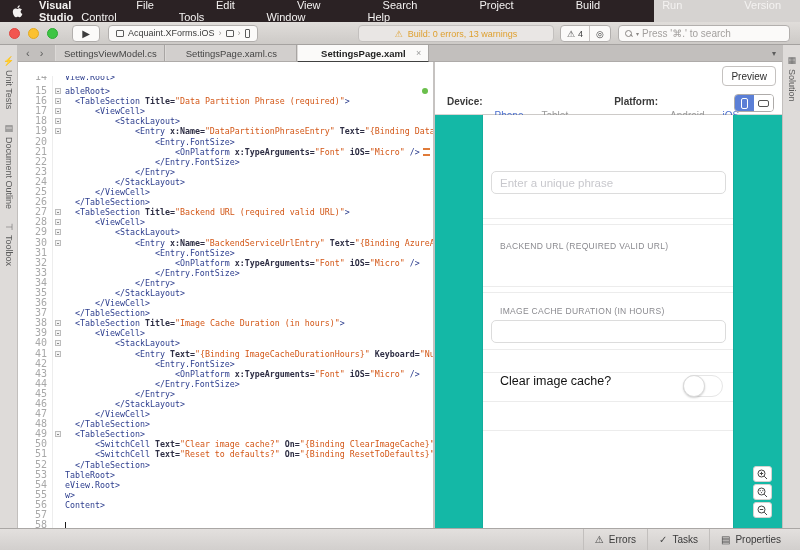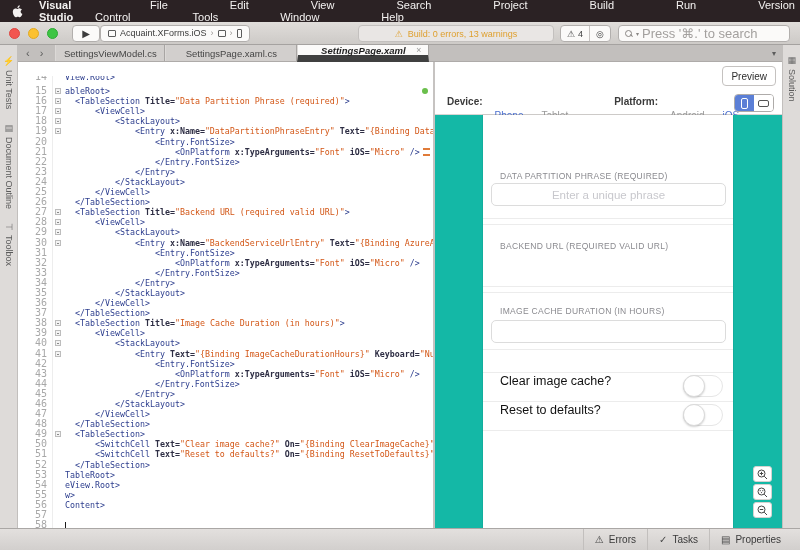--- a/index.html
+++ b/index.html
@@ -1,62 +1,62 @@
 <!DOCTYPE html>
 <html style="--accent: #4a6fd0; --tag: #2d3e8e; --attr: #2e2e44; --value: #d35717; --amber: #dfa02f; --green: #6abf4b; --menubar_bg: #2b2224; --warn_tick: #e07b39;"><head>
 <meta charset="utf-8">
 <style>
   * { margin:0; padding:0; box-sizing:border-box; }
   html,body { width:800px; height:550px; overflow:hidden; font-family:"Liberation Sans", sans-serif; background:#d6d3d1; }
   #app { position:relative; width:800px; height:550px; }
 
   
-  #menubar { position:absolute; left:0; top:0; width:800px; height:22px; background:var(--menubar_bg,#2b2224);
+  #menubar { position:absolute; left:0; top:0; width:654px; height:22px; background:var(--menubar_bg,#2b2224);
     display:flex; align-items:center; color:#f4f2f1; font-size:11px; padding-left:10px; }
   #menubar .apple { margin:0 8px 0 2px; display:flex; align-items:center; }
   #menubar .appname { font-weight:bold; margin:0 8px; }
   #menubar .menu-item { padding:0 7px;margin-left:48px; }
 
   
   #toolbar { position:absolute; left:0; top:22px; width:800px; height:23px;
     background:linear-gradient(#e0ddda,#cdcac7); border-bottom:1px solid #a5a2a0;
     display:flex; align-items:center; }
   .traffic { display:flex; gap:8px; margin-left:9px; }
   .tl { width:11px; height:11px; border-radius:50%; }
   .tl.red{background:#f25650;border:1px solid #dd4742;} .tl.yel{background:#fbc131;border:1px solid #e0a924;} .tl.grn{background:#3ec544;border:1px solid #2fab36;}
   .tbtn { background:#fbfaf9; border:1px solid #b2afad; border-radius:4px; height:17px; display:flex; align-items:center; font-size:9px; color:#3c3c3c; }
   #run-btn { width:28px; justify-content:center; margin-left:14px; font-size:10px; }
-  #proj-sel { padding:0 7px; gap:4px; }
+  #proj-sel { margin-left:8px; padding:0 7px; gap:4px; }
   #proj-sel .crumb { color:#9a9794; font-size:9px; }
   .dev-ico { border:1px solid #5c5c5c; border-radius:1px; }
   .win-ico { width:8px; height:7px; border:1px solid #5c5c5c; border-radius:1px; }
   .phone-ico { width:5px; height:9px; border:1px solid #5c5c5c; border-radius:1px; }
   #build-pill { position:absolute; left:358px; top:3px; width:196px; height:17px; background:#e9e6e4; border:1px solid #c3c0be; border-radius:4px;
     display:flex; align-items:center; justify-content:center; gap:5px; font-size:9px; color:var(--amber,#dfa02f); }
   #build-pill .warn-tri { color:var(--amber,#dfa02f); font-size:9px; }
   #warn-group { position:absolute; left:560px; top:3px; height:17px; background:#fbfaf9; border:1px solid #b2afad; border-radius:4px;
     display:flex; align-items:center; font-size:9px; color:#3e3e3e; }
   #warn-group .cell { padding:0 6px; display:flex; align-items:center; gap:3px; height:100%; }
   #warn-group .cell + .cell { border-left:1px solid #c6c3c1; }
   #search-box { position:absolute; left:618px; top:3px; width:172px; height:17px; background:#fbfaf9; border:1px solid #b2afad; border-radius:4px;
     display:flex; align-items:center; padding:0 6px; gap:3px; }
-  #search-box input { border:none; outline:none; background:transparent; font-size:13px; width:130px; color:#444; font-family:"Liberation Sans",sans-serif; }
+  #search-box input { border:none; outline:none; background:transparent; font-size:10px; width:130px; color:#444; font-family:"Liberation Sans",sans-serif; }
   #search-box input::placeholder { color:#a3a09e; }
   .mag { width:8px; height:8px; position:relative; }
   .mag::before{ content:""; position:absolute; left:0; top:0; width:5px; height:5px; border:1px solid #8a8784; border-radius:50%; }
   .mag::after{ content:""; position:absolute; left:5px; top:5px; width:3px; height:1px; background:#8a8784; transform:rotate(45deg); }
   .caret-down { font-size:6px; color:#8a8784; }
 
   
   #tabbar { position:absolute; left:18px; top:45px; width:764px; height:17px; background:#c2bfbd; border-bottom:1px solid #aeaba9; display:flex; align-items:stretch; }
   #tab-nav { display:flex; align-items:center; gap:10px; padding:0 12px 0 8px; color:#5c5c5c; font-size:11px; }
   .tab { width:132px; display:flex; align-items:center; justify-content:center; font-size:9.5px; color:#454545;
     background:#d2cfcd; border-right:1px solid #a8a5a3; border-left:1px solid #dcd9d7; position:relative; }
   .tab:first-of-type{ width:110px; }
-  .tab.active { background:#fbfaf9; font-weight:bold; color:#1f1f1f; border-bottom:7px solid #404040; margin-bottom:-1px;font-style:italic; }
+  .tab.active { background:#fbfaf9; font-weight:bold; color:#1f1f1f; border-bottom:1px solid #404040; margin-bottom:-1px; }
   .tab .close { position:absolute; right:7px; color:#9a9a9a; font-weight:normal; font-size:9px; }
   #tab-overflow { margin-left:auto; color:#5c5c5c; font-size:8px; display:flex; align-items:center; padding-right:6px; }
 
   
   .rail { position:absolute; top:45px; bottom:22px; width:18px; background:#dedbd9; }
   #left-rail { left:0; border-right:1px solid #c2bfbd; }
   #right-rail { right:0; border-left:1px solid #c2bfbd; }
   .rail .rail-item { writing-mode:vertical-rl; display:flex; align-items:center; gap:4px; margin:10px 0 14px 0; width:18px;
     font-size:9px; color:#5a5a5a; }
   .rail .rail-ico { font-size:9px; color:#6a6a6a; }
@@ -241,43 +241,37 @@
             <span class="portrait-ico"></span>
           </span>
         <span class="ocell">
             <span class="landscape-ico"></span>
           </span>
       </span>
     </div>
     <div id="preview-canvas-bg">
       <div id="phone-canvas">
           <div class="fld-label" style="top: 56px;">DATA PARTITION PHRASE (REQUIRED)</div>
-          <input class="fld-input" placeholder="Enter a unique phrase" style="top: 68px; text-align: center;">
+          <input class="fld-input" placeholder="Enter a unique phrase" style="top: 56px;">
           <div class="fld-label" style="top: 126px;">BACKEND URL (REQUIRED VALID URL)</div>
           <div class="fld-label" style="top: 191px;">IMAGE CACHE DURATION (IN HOURS)</div>
           <input class="fld-input" placeholder="" style="top: 205px;">
           <div class="hairline" style="top: 103px;"></div>
           <div class="hairline" style="top: 109px;"></div>
           <div class="hairline" style="top: 171px;"></div>
           <div class="hairline" style="top: 177px;"></div>
           <div class="hairline" style="top: 234px;"></div>
           <div class="hairline" style="top: 257px;"></div>
           <div class="sw-row" style="top: 257px;">
             <span class="sw-label">Clear image cache?</span>
             <span class="toggle">
               <span class="knob"></span>
             </span>
           </div>
           <div class="hairline" style="top: 286px;"></div>
-          <div class="sw-row" style="top: 286px;">
-            <span class="sw-label">Reset to defaults?</span>
-            <span class="toggle">
-              <span class="knob"></span>
-            </span>
-          </div>
           <div class="hairline" style="top: 315px;"></div>
         </div>
       <div id="zoom-ctrls">
         <span class="zbtn">
           <svg width="11" height="11" viewBox="0 0 11 11">
               <circle cx="4.5" cy="4.5" r="3.5" fill="none" stroke="#444"></circle>
               <line x1="7.2" y1="7.2" x2="10" y2="10" stroke="#444"></line>
               <line x1="2.8" y1="4.5" x2="6.2" y2="4.5" stroke="#444"></line>
               <line x1="4.5" y1="2.8" x2="4.5" y2="6.2" stroke="#444"></line>
             </svg>

